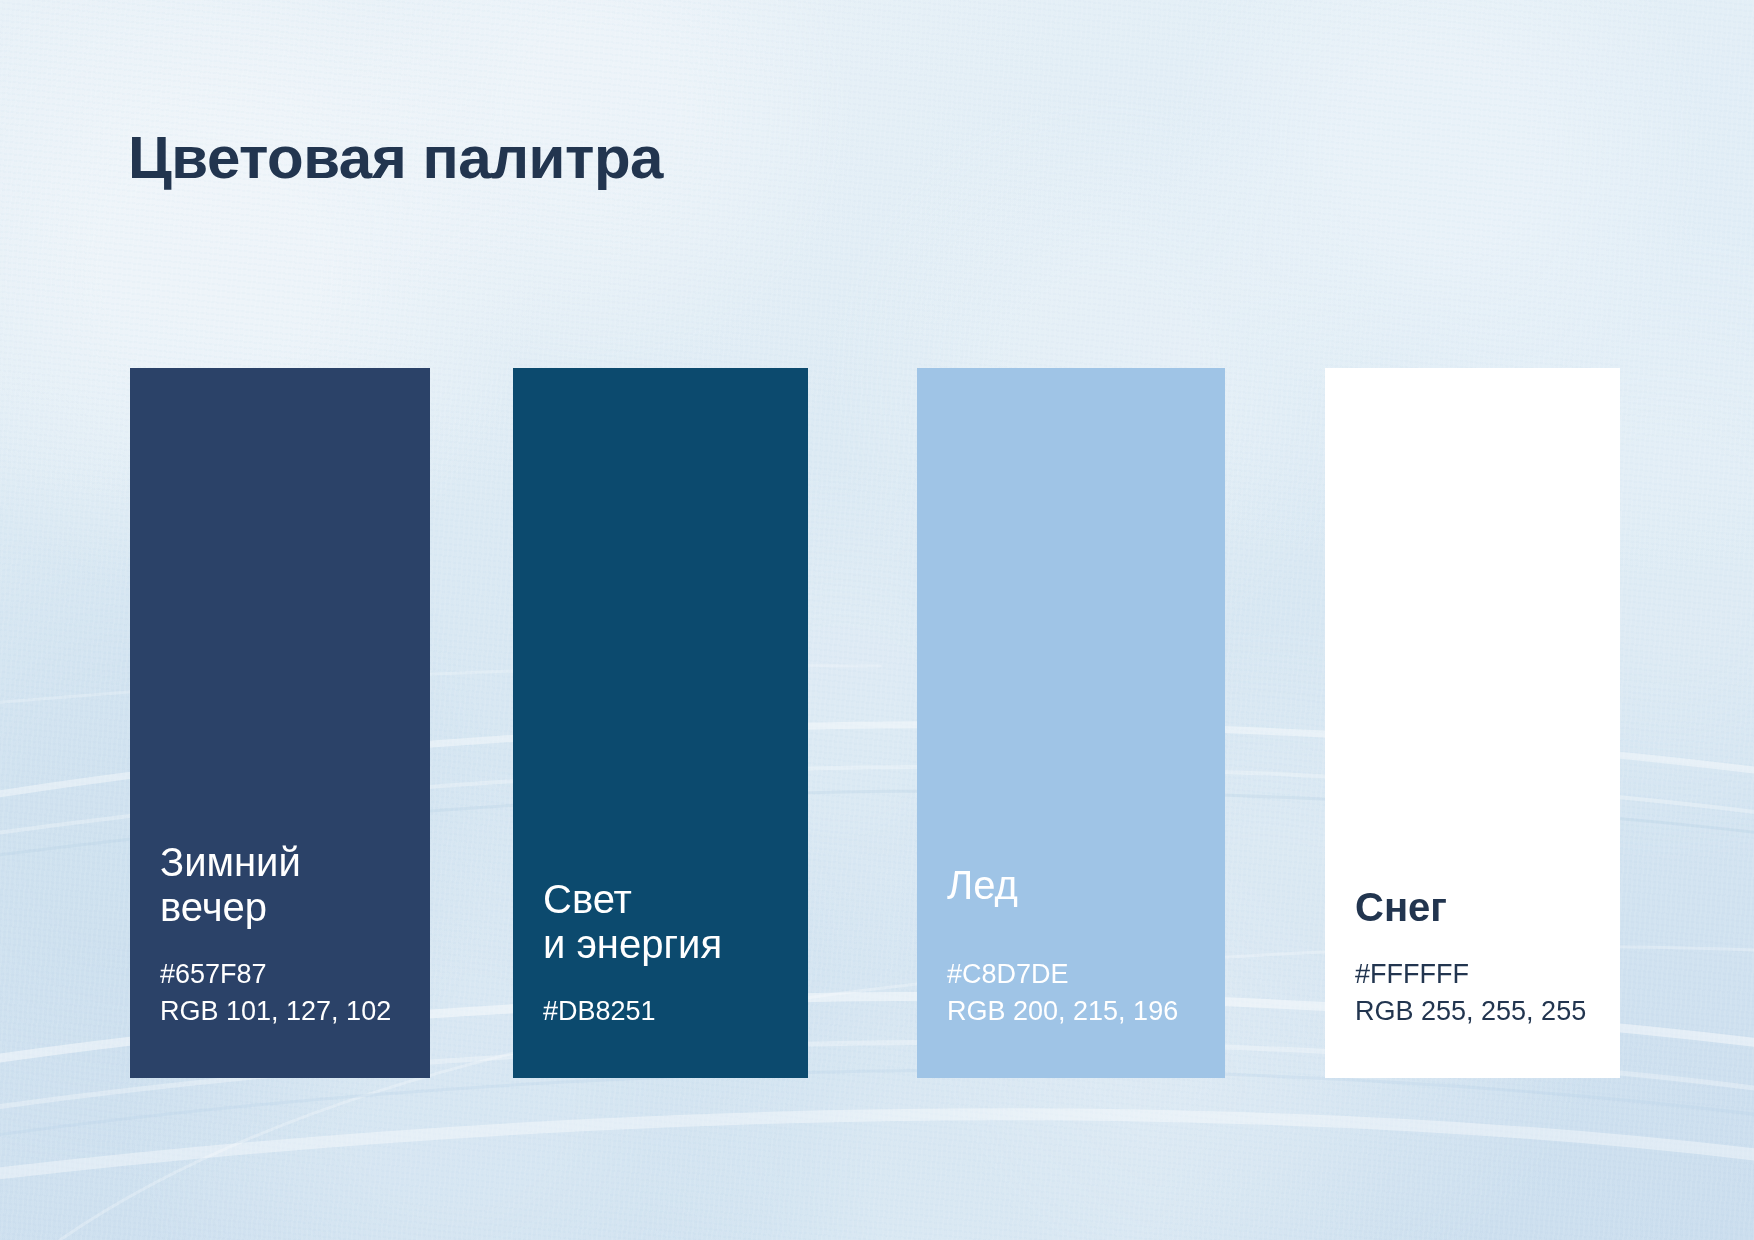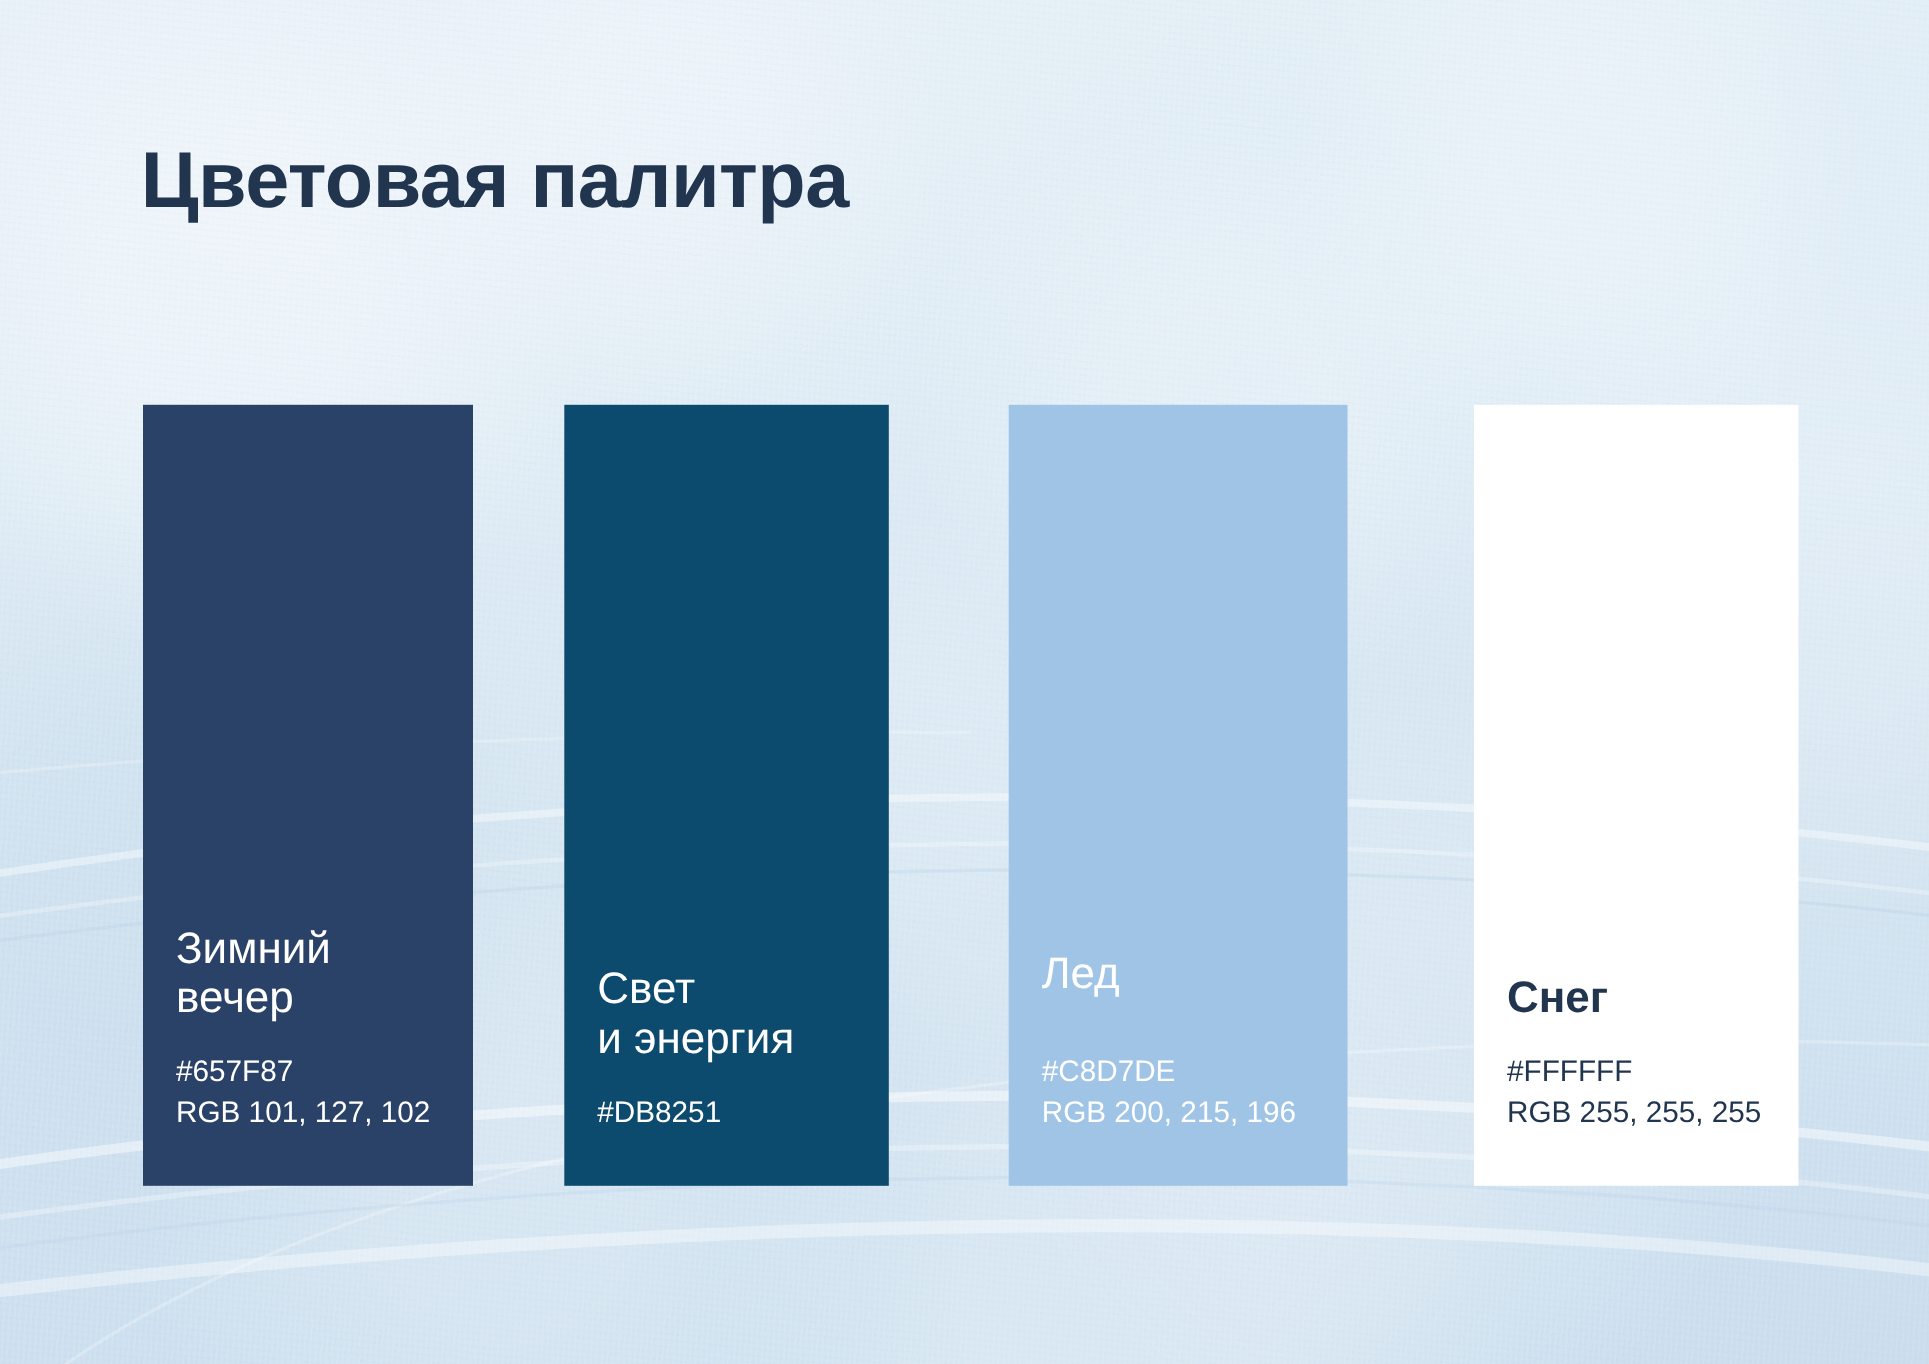--- a/index.html
+++ b/index.html
@@ -58,21 +58,21 @@
   }
   
   .streaks { position: absolute; inset: 0; }
   .streaks svg { display: block; width: 100%; height: 100%; }
 
   
   #title {
     position: absolute;
     left: 128px;
     top: 128px;
-    font-size: 72px;
+    font-size: 60px;
     line-height: 1;
     font-weight: 700;
     letter-spacing: -0.5px;
     color: #22354f;
     white-space: nowrap;
   }
 
   
   #swatches {
     position: absolute;
@@ -161,21 +161,21 @@
     <div class="swatch" style="left:917px;width:308px;background:#9FC4E6;">
       <div class="swatch-inner">
         <div class="swatch-name" style="color:#FFFFFF;">Лед</div>
         <div class="swatch-meta" style="color:#FFFFFF;margin-top:48px;">
           <div>#C8D7DE</div>
           <div>RGB 200, 215, 196</div>
         </div>
       </div>
     </div>
 
-    <div class="swatch" style="left:1325px;width:295px;background:#FFFFFF;margin-left:15px;">
+    <div class="swatch" style="left:1325px;width:295px;background:#FFFFFF;">
       <div class="swatch-inner">
         <div class="swatch-name bold" style="color:#22354F;">Снег</div>
         <div class="swatch-meta" style="color:#22354F;">
           <div>#FFFFFF</div>
           <div>RGB 255, 255, 255</div>
         </div>
       </div>
     </div>
 
   </div>

